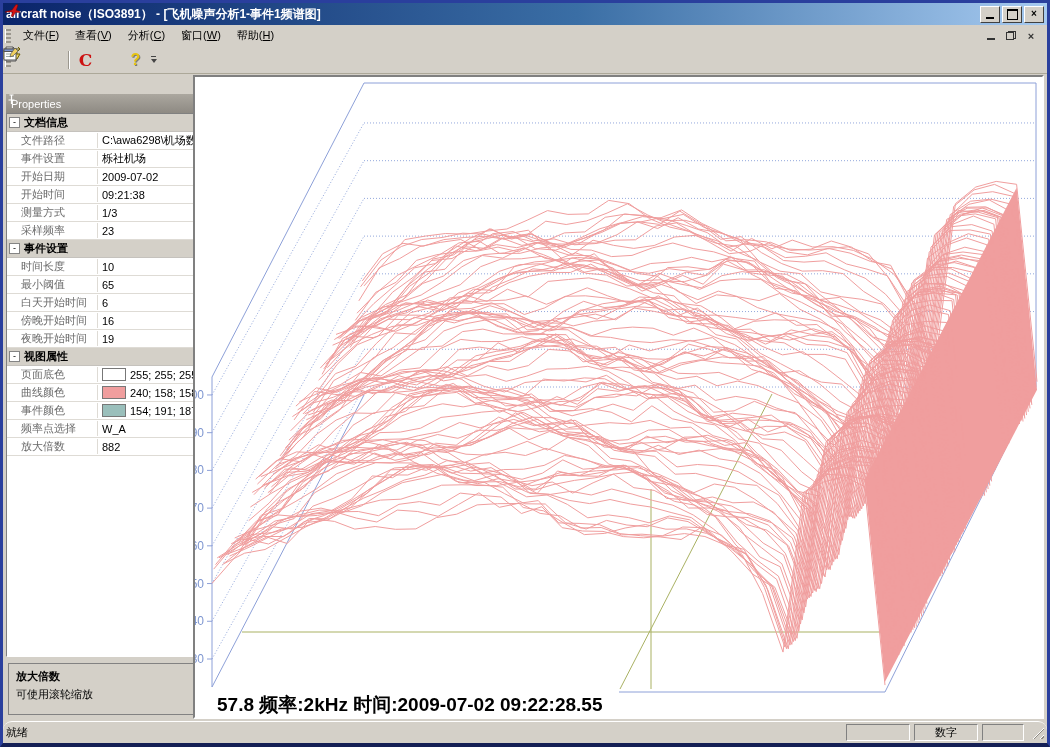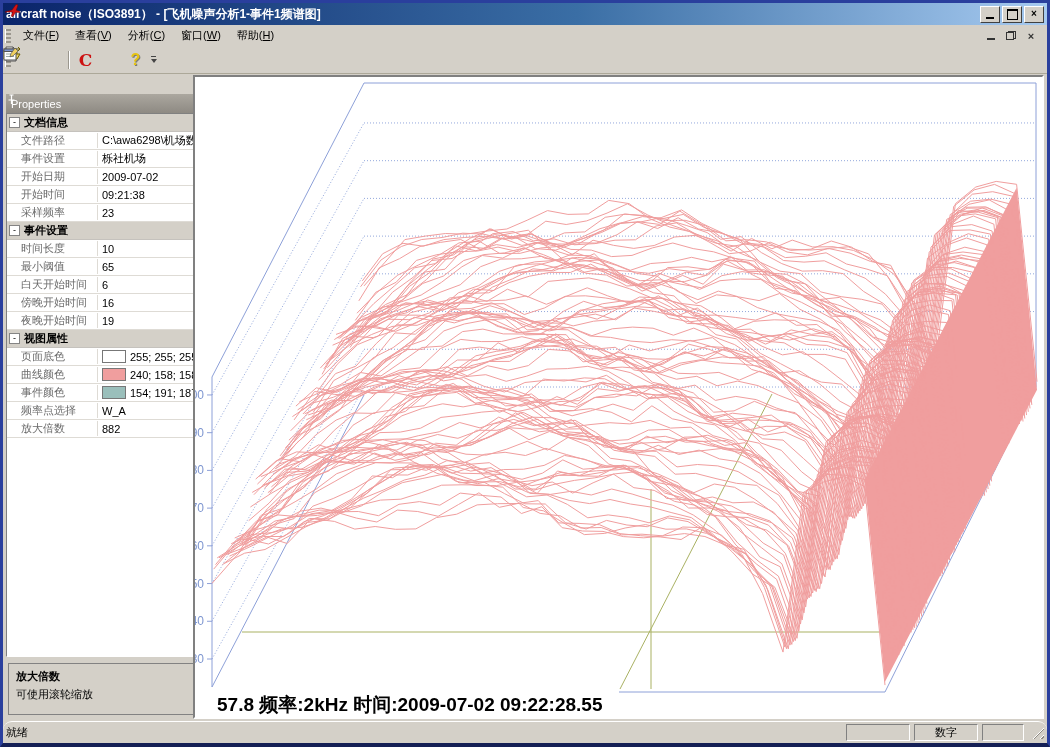--- a/index.html
+++ b/index.html
@@ -197,20 +197,25 @@
         </div>
         <div class="prop-row">
           <span class="row-strip"></span>
           <span class="row-label">开始日期</span>
           <span class="row-value">2009-07-02</span>
         </div>
         <div class="prop-row">
           <span class="row-strip"></span>
           <span class="row-label">开始时间</span>
           <span class="row-value">09:21:38</span>
+        </div>
+        <div class="prop-row">
+          <span class="row-strip"></span>
+          <span class="row-label">测量方式</span>
+          <span class="row-value">1/3</span>
         </div>
         <div class="prop-row">
           <span class="row-strip"></span>
           <span class="row-label">采样频率</span>
           <span class="row-value">23</span>
         </div>
         <div class="prop-section">
           <span class="minus-box">-</span>
           <span>事件设置</span>
         </div>

